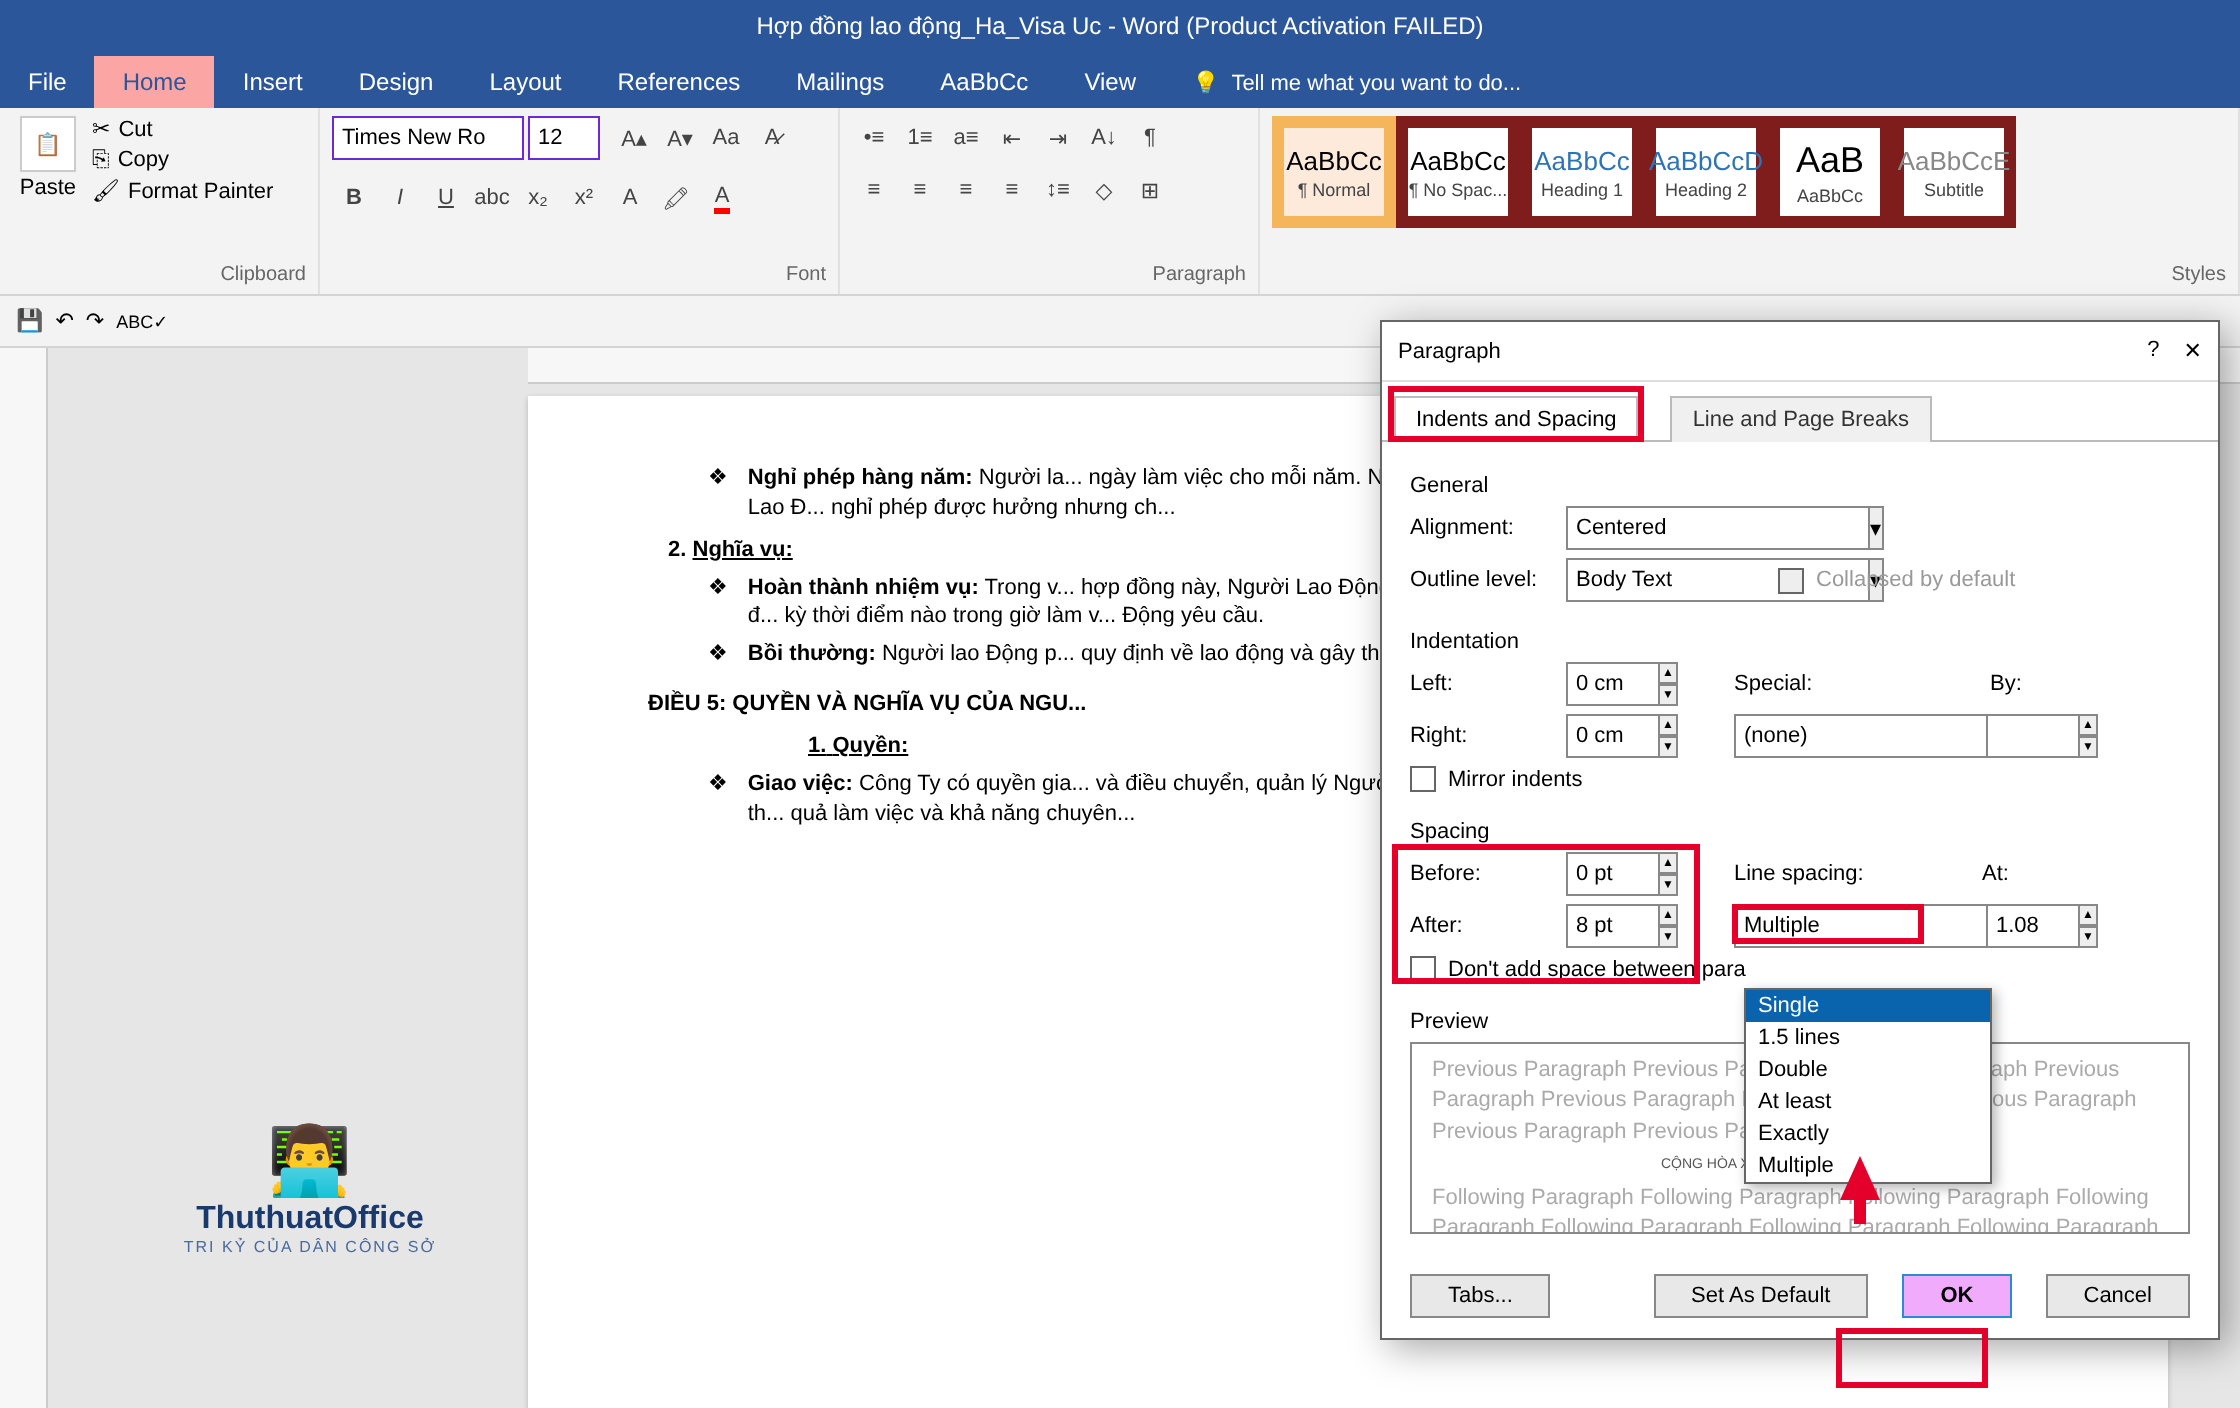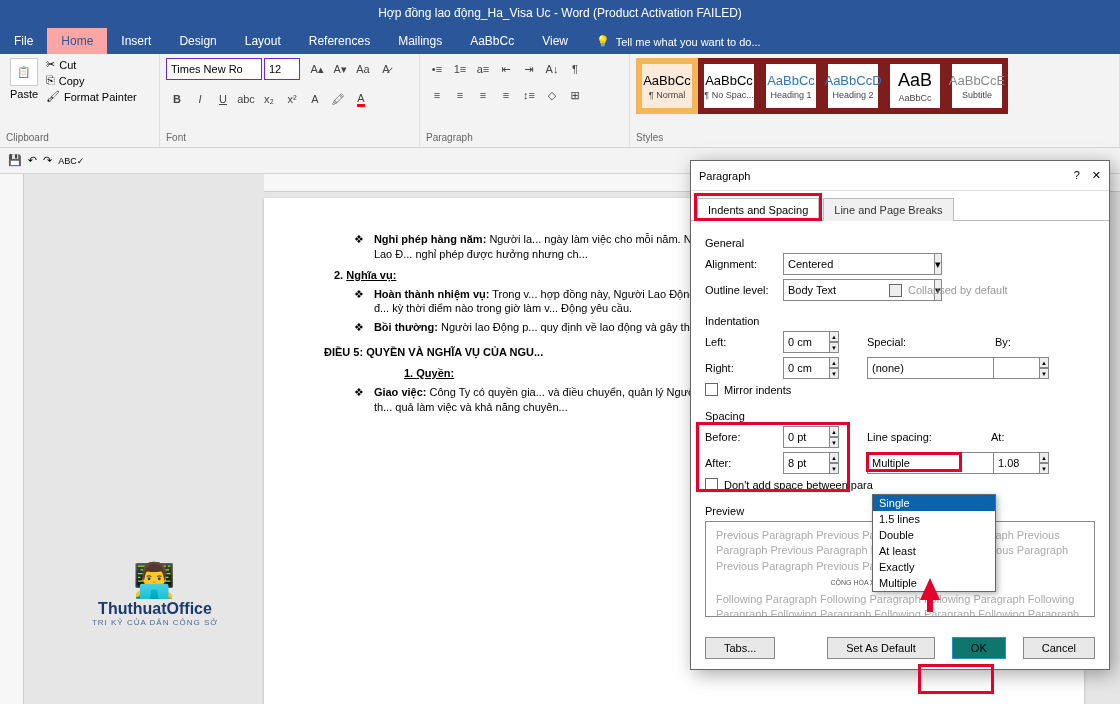--- a/index.html
+++ b/index.html
@@ -8,21 +8,21 @@
 .titlebar { height: 26px; background: #2b579a; color: #fff; display: flex; align-items: center; justify-content: center; position: relative; }
 .titlebar-text { font-size: 12px; }
 
 .tabs { height: 28px; background: #2b579a; display: flex; align-items: flex-end; color: #fff; }
 .tab { padding: 6px 14px; cursor: pointer; font-size: 12px; }
 .tab.active { background: #fca5a5; color: #2b579a; }
 .tell-me { display: flex; align-items: center; gap: 6px; padding: 6px 14px; }
 
 .ribbon { height: 94px; background: #f3f3f3; border-bottom: 1px solid #d4d4d4; display: flex; }
 .ribbon-group { border-right: 1px solid #e1e1e1; padding: 4px 6px 2px 6px; display: flex; flex-direction: column; justify-content: space-between; }
-.ribbon-group-label { text-align: left; color: #666; font-size: 10px; padding: 2px 0; }
+.ribbon-group-label { text-align: right; color: #666; font-size: 10px; padding: 2px 0; }
 .ribbon-content { flex: 1; display: flex; align-items: flex-start; gap: 4px; }
 
 .clip-big { width: 36px; display: flex; flex-direction: column; align-items: center; gap: 2px; }
 .clip-icon { width: 28px; height: 28px; background: #fff; border: 1px solid #ccc; display: flex; align-items: center; justify-content: center; }
 .clip-small { display: flex; flex-direction: column; gap: 3px; font-size: 11px; }
 .clip-row { display: flex; align-items: center; gap: 4px; }
 
 .font-box { display: flex; align-items: center; gap: 2px; }
 .font-select { height: 22px; border: 1px solid #6d28d9; background: #fff; padding: 2px 4px; }
 .font-select.wide { width: 96px; }
@@ -47,41 +47,41 @@
 .ruler-h { height: 18px; background: #f7f7f7; border-bottom: 1px solid #ccc; margin-left: 240px; margin-right: 0; }
 .page { background: #fff; margin: 6px 0 0 240px; padding: 30px 60px; width: 820px; min-height: 520px; box-shadow: 0 1px 3px rgba(0,0,0,.2); font-family: "Times New Roman", serif; font-size: 14px; line-height: 1.35; }
 .page h4 { font-weight: bold; margin: 10px 0 6px 0; }
 .page .bullet { display: flex; margin: 4px 0 4px 30px; }
 .page .bullet::before { content: "❖"; margin-right: 10px; }
 .page .ol-item { margin: 6px 0 4px 10px; }
 .page .under { text-decoration: underline; font-weight: bold; }
 
 .dialog { position: absolute; left: 690px; top: 160px; width: 420px; background: #fff; border: 1px solid #666; box-shadow: 4px 4px 18px rgba(0,0,0,.35); }
 .dlg-title { height: 30px; display: flex; align-items: center; justify-content: space-between; padding: 0 8px; border-bottom: 1px solid #ddd; }
-.dlg-tabs { display: flex; padding: 6px 6px 0 6px; border-bottom: 1px solid #bbb; gap: 4px; }
+.dlg-tabs { display: flex; padding: 6px 6px 0 6px; border-bottom: 1px solid #bbb; gap: 16px; }
 .dlg-tab { padding: 5px 10px; border: 1px solid #bbb; border-bottom: none; background: #fff; position: relative; top: 1px; }
 .dlg-tab.inactive { background: #f0f0f0; color: #333; }
 .dlg-body { padding: 10px 14px; }
 .dlg-section { font-size: 11px; margin: 6px 0 4px 0; }
 .dlg-row { display: flex; align-items: center; gap: 8px; margin: 4px 0; }
 .dlg-label { width: 70px; }
 .combo { width: 86px; display: flex; }
 .combo input { flex: 1; border: 1px solid #888; border-right: none; height: 22px; padding: 2px 4px; }
 .combo .arrow { width: 18px; border: 1px solid #888; background: #eee; display: flex; align-items: center; justify-content: center; }
 .spinner { width: 56px; display: flex; }
 .spinner input { width: 46px; border: 1px solid #888; border-right: none; height: 22px; padding: 2px 4px; text-align: left; }
 .spin-btns { width: 16px; display: flex; flex-direction: column; }
 .spin-btns div { flex: 1; border: 1px solid #888; background: #eee; font-size: 6px; display: flex; align-items: center; justify-content: center; }
 .chk { display: flex; align-items: center; gap: 6px; }
 .chk-box { width: 13px; height: 13px; border: 1px solid #666; background: #fff; }
 .preview-box { border: 1px solid #888; height: 96px; margin-top: 4px; padding: 6px 10px; font-size: 6px; color: #aaa; line-height: 1.4; overflow: hidden; }
 .preview-center { text-align: center; color: #555; font-size: 7px; margin: 4px 0; }
 .dlg-buttons { display: flex; justify-content: flex-end; gap: 17px; padding: 10px 14px; }
 .dlg-btn { padding: 4px 18px; border: 1px solid #888; background: #e8e8e8; }
-.dlg-btn.ok { background: #0f766e; border-color: #2a8dd4; }
+.dlg-btn.ok { background: #f0abfc; border-color: #2a8dd4; font-weight: bold; }
 .dlg-btn.tabs-b { margin-right: auto; }
 
 .dropdown { position: absolute; border: 1px solid #666; background: #fff; box-shadow: 2px 2px 6px rgba(0,0,0,.3); width: 124px; }
 .dd-item { padding: 2px 6px; }
 .dd-item.sel { background: #0a64ad; color: #fff; }
 
 .redbox { position: absolute; border: 3px solid #e4002b; pointer-events: none; }
 .redarrow { position: absolute; width: 0; height: 0; border-left: 10px solid transparent; border-right: 10px solid transparent; border-bottom: 22px solid #e4002b; }
 
 .watermark { position: absolute; left: 85px; top: 560px; width: 140px; text-align: center; color: #1a3a6e;}

